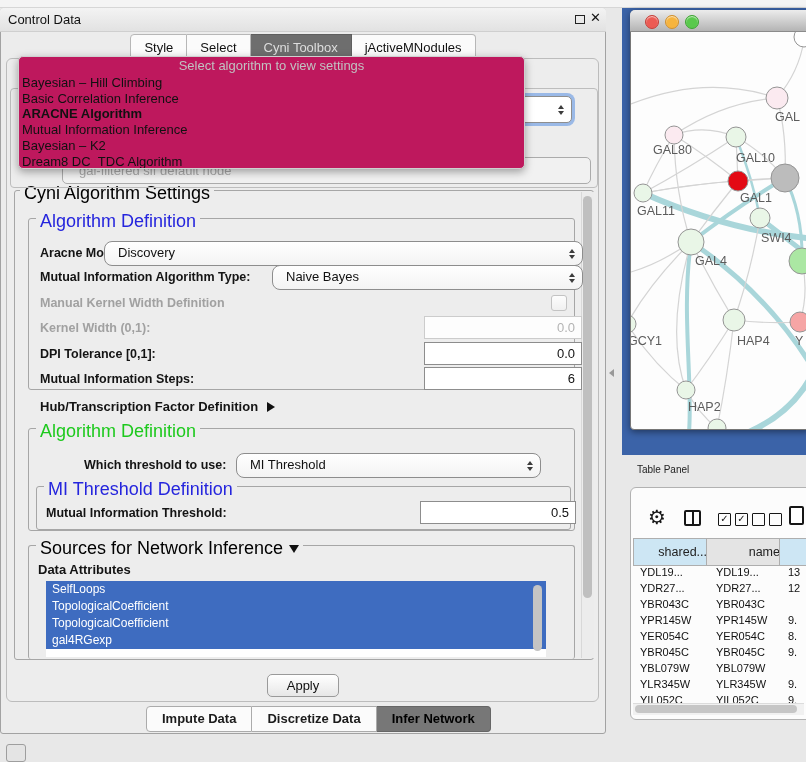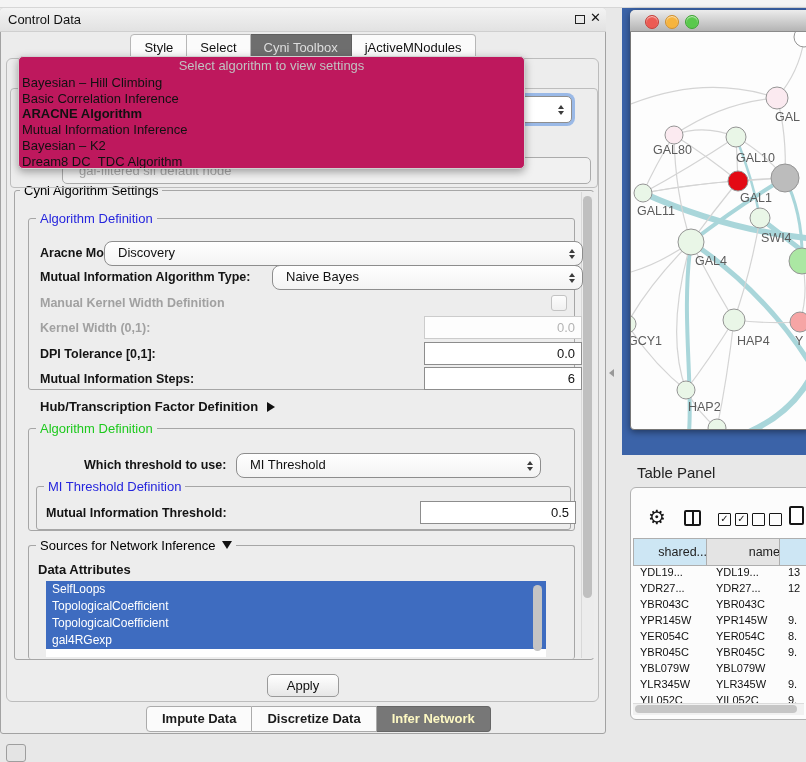--- a/index.html
+++ b/index.html
@@ -29,21 +29,21 @@
   .pop-item{font-size:13px;color:#111;line-height:15.7px;padding-left:3px;white-space:nowrap}
   .pop-item.bold{font-weight:bold}
   
   #focus-combo{left:60px;top:96px;width:512px;height:27px;background:#fff;border:1px solid #8e8e8e;border-radius:5px;
       box-shadow:0 0 0 3px rgba(98,150,226,.6);z-index:10}
   #bg-combo{left:62px;top:157px;width:529px;height:27px;background:#f1f1f1;border:1px solid #ababab;border-radius:5px;z-index:10;
       font-size:13px;line-height:25px;color:#a9a9a9;padding-left:16px;white-space:nowrap;overflow:hidden}
   #infer-group{left:10px;top:88px;width:588px;height:100px;border:1px solid #bdbdbd;border-radius:4px;z-index:5}
   
   .grp{border:1px solid #a6a6a6;border-radius:3px}
-  .legend{position:absolute;font-size:13px;background:#ededed;padding:0 4px;white-space:nowrap;z-index:3}
+  .legend{position:absolute;font-size:18px;background:#ededed;padding:0 4px;white-space:nowrap;z-index:3}
   .legend.blue{color:#2525dd}
   .legend.green{color:#1dc91d}
   .lbl{position:absolute;font-size:12.5px;font-weight:bold;color:#141414;white-space:nowrap}
   .lbl.dis{color:#a1a1a1}
   .combo{position:absolute;background:linear-gradient(#ffffff,#f3f3f3);border:1px solid #8d8d8d;border-radius:8px;
          font-size:13px;color:#111;line-height:21px;padding-left:13px}
   .spin{position:absolute;right:7px;top:50%;transform:translateY(-50%);display:flex;flex-direction:column;gap:2px}
   .spin i{display:block;width:0;height:0;border-left:3.5px solid transparent;border-right:3.5px solid transparent}
   .spin .up{border-bottom:4px solid #3c3c3c}
   .spin .dn{border-top:4px solid #3c3c3c}
@@ -59,30 +59,30 @@
   
   #attr-list{left:46px;top:581px;width:500px;height:76px;background:#fff;overflow:hidden;z-index:2}
   .attr-item{height:17px;line-height:17px;background:#3e6cc0;color:#fff;font-size:12px;padding-left:6px;white-space:nowrap}
   
   #apply-btn{left:267px;top:674px;width:72px;height:23px;background:linear-gradient(#ffffff,#e7e7e7);border:1px solid #9a9a9a;
       border-radius:5px;font-size:13px;color:#111;text-align:center;line-height:21px}
   #bottom-tabs{left:146px;top:706px;height:24px;display:flex}
   .btab{height:24px;line-height:24px;padding:0 15px;background:#fbfbfb;border:1px solid #ababab;border-left:none;font-size:13px;font-weight:bold;color:#1c1c1c}
   .btab:first-child{border-left:1px solid #ababab;border-radius:4px 0 0 4px}
   .btab:last-child{border-radius:0 4px 4px 0}
-  .btab.sel{background:#777777;color:#fef9c3;border-color:#666}
+  .btab.sel{background:#777777;color:#000000;border-color:#666}
   #mini-btn{left:6px;top:744px;width:20px;height:18px;background:#e4e4e4;border:1px solid #9e9e9e;border-radius:3px}
   
   #desktop-blue{left:622px;top:8px;width:184px;height:447px;background:#3b63a8}
   #net-window{left:630px;top:10px;width:180px;height:420px;background:#fdfdfd;border:1px solid #767676;border-radius:5px 5px 4px 4px;box-shadow:0 2px 7px rgba(0,0,0,.45)}
   #net-titlebar{left:630px;top:10px;width:180px;height:22px;background:linear-gradient(#ececec,#b4b4b4);border-bottom:1px solid #8b8b8b;border-radius:5px 5px 0 0}
   .light{position:absolute;width:12px;height:12px;border-radius:50%;box-shadow:inset 0 1px 1px rgba(255,255,255,.7)}
   #net-svg{left:631px;top:32px;width:176px;height:397px}
   
-  #table-title{left:637px;top:464px;font-size:15px;color:#222}
+  #table-title{left:637px;top:464px;font-size:10px;color:#222}
   #table-card{left:630px;top:487px;width:180px;height:233px;background:#fcfcfc;border:1px solid #b2b2b2;border-radius:6px 0 0 6px}
   .gear{left:648px;top:505px;font-size:20px;font-weight:bold;color:#161616}
   .split-icon{left:684px;top:510px;width:17px;height:16px;border:2px solid #161616;border-radius:2px}
   .split-icon:before{content:"";position:absolute;left:6px;top:0;width:2px;height:12px;background:#161616}
   .cb-pair{display:flex;gap:4px}
   .cb{width:11px;height:11px;border:1.6px solid #161616;border-radius:1px;font-size:10px;line-height:10px;color:#161616;text-align:center;font-weight:bold}
   .page-icon{left:789px;top:506px;width:15px;height:19px;border:2px solid #161616;border-radius:2px;background:#fff}
   .thead-cell{position:absolute;top:538px;height:26px;line-height:26px;font-size:12.5px;color:#222;border:1px solid #aeaeae;
       text-align:right;padding-right:8px}
   #table-body{left:633px;top:564px;width:173px;height:139px;overflow:hidden}

